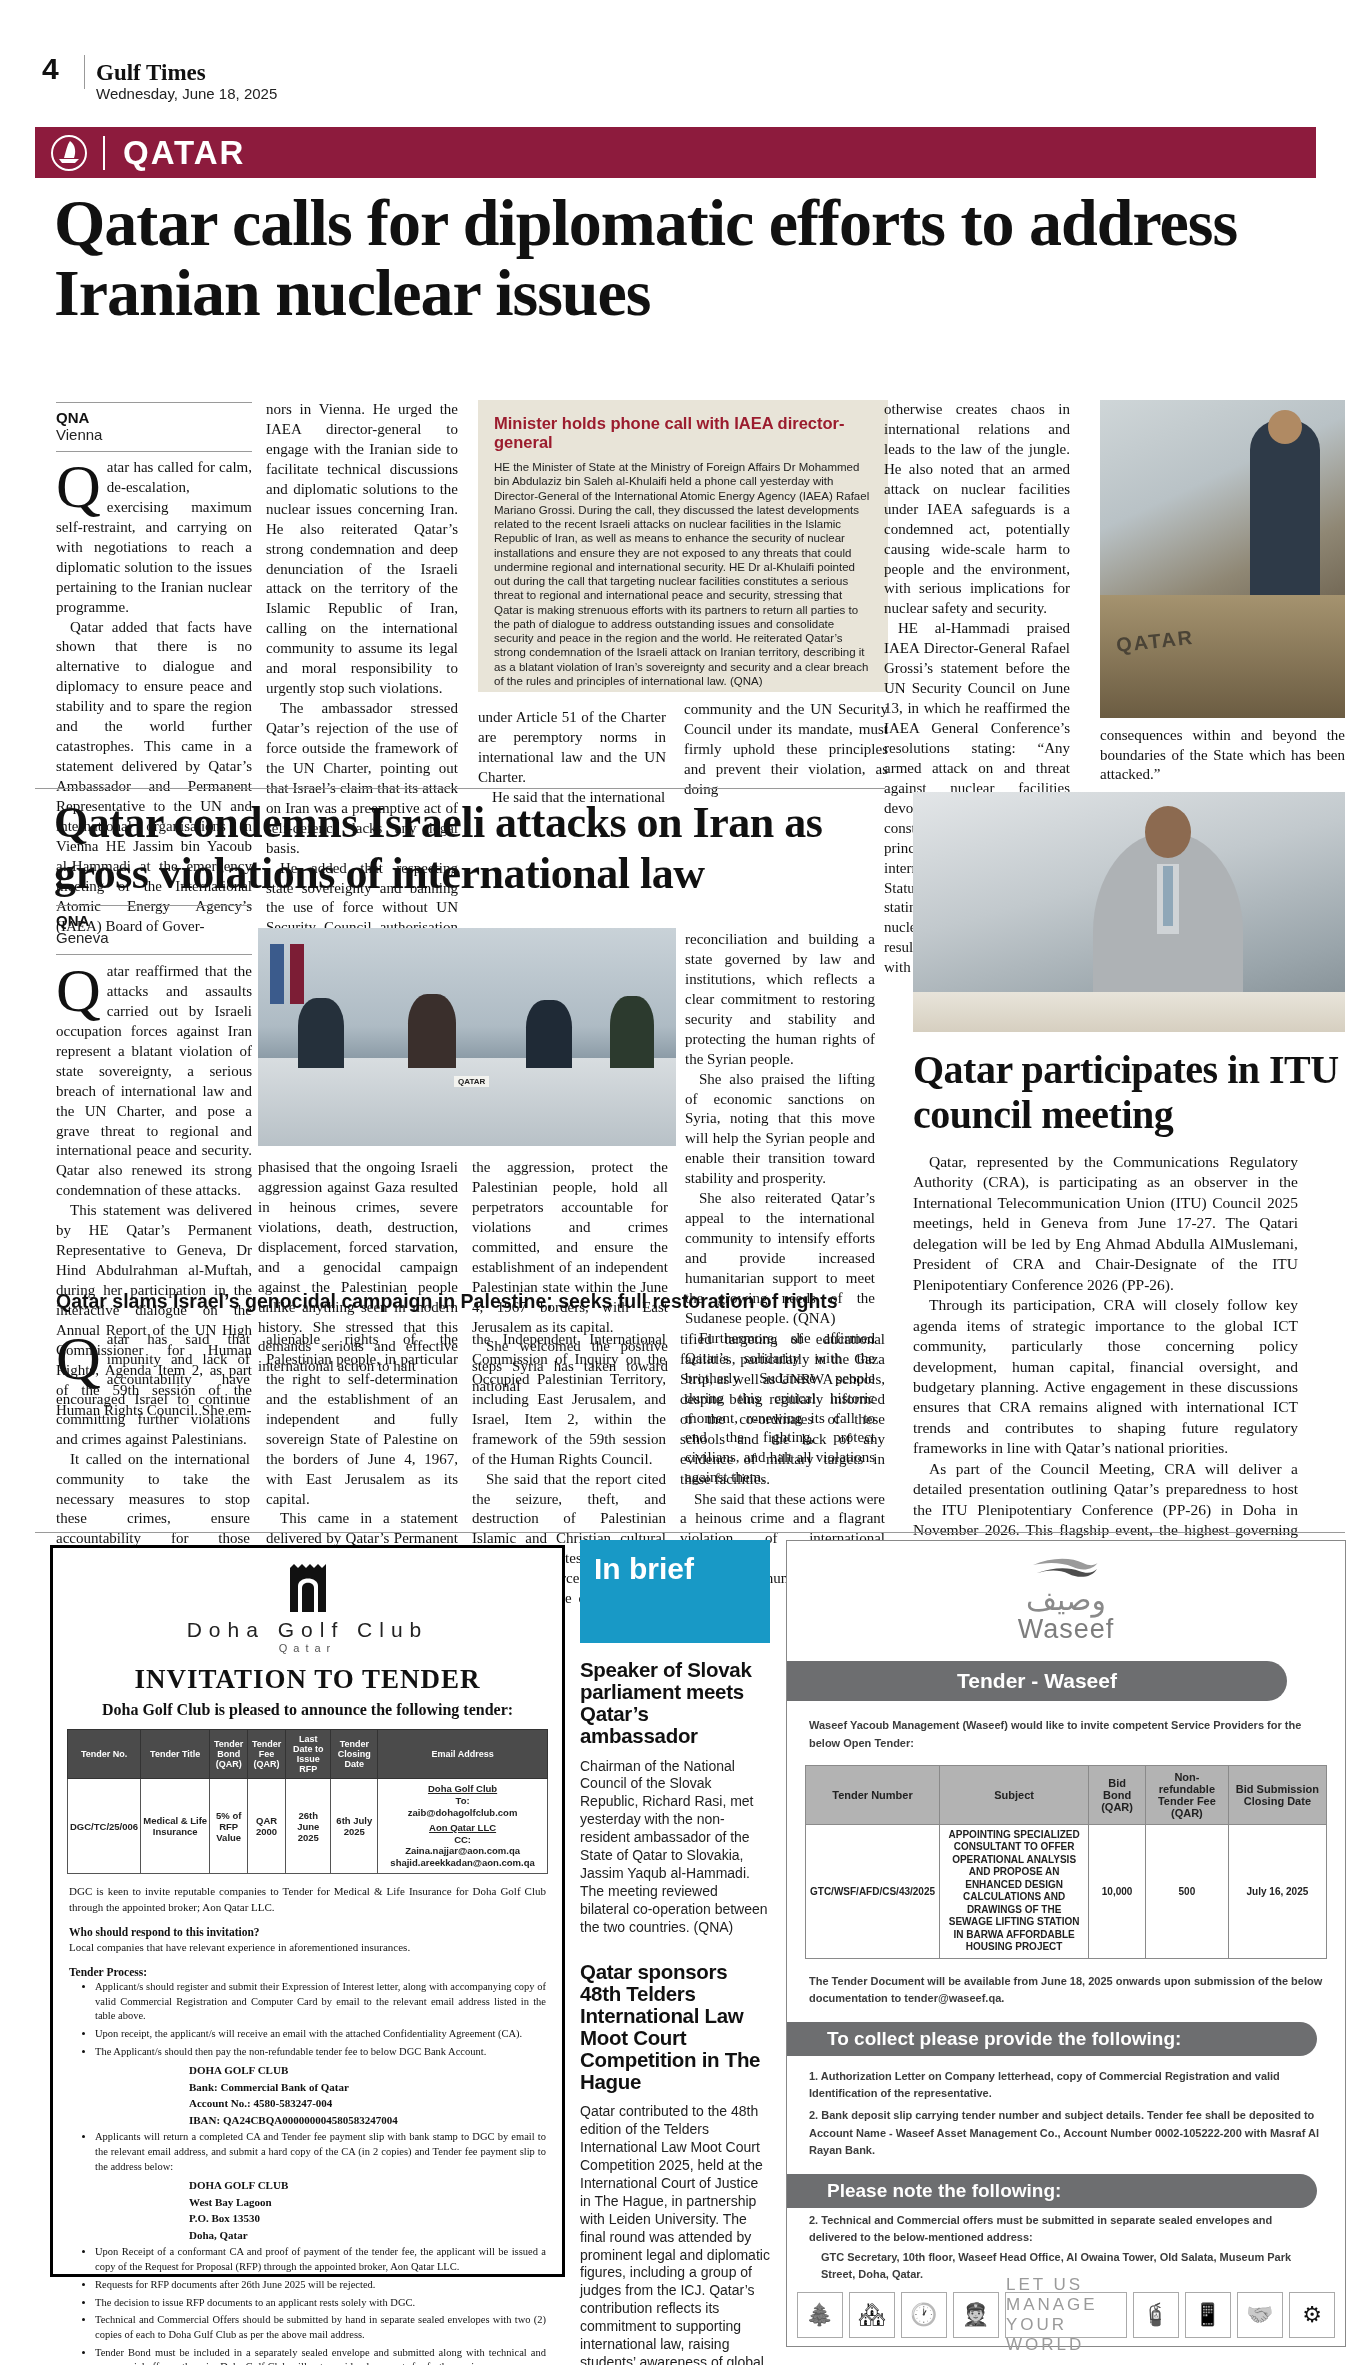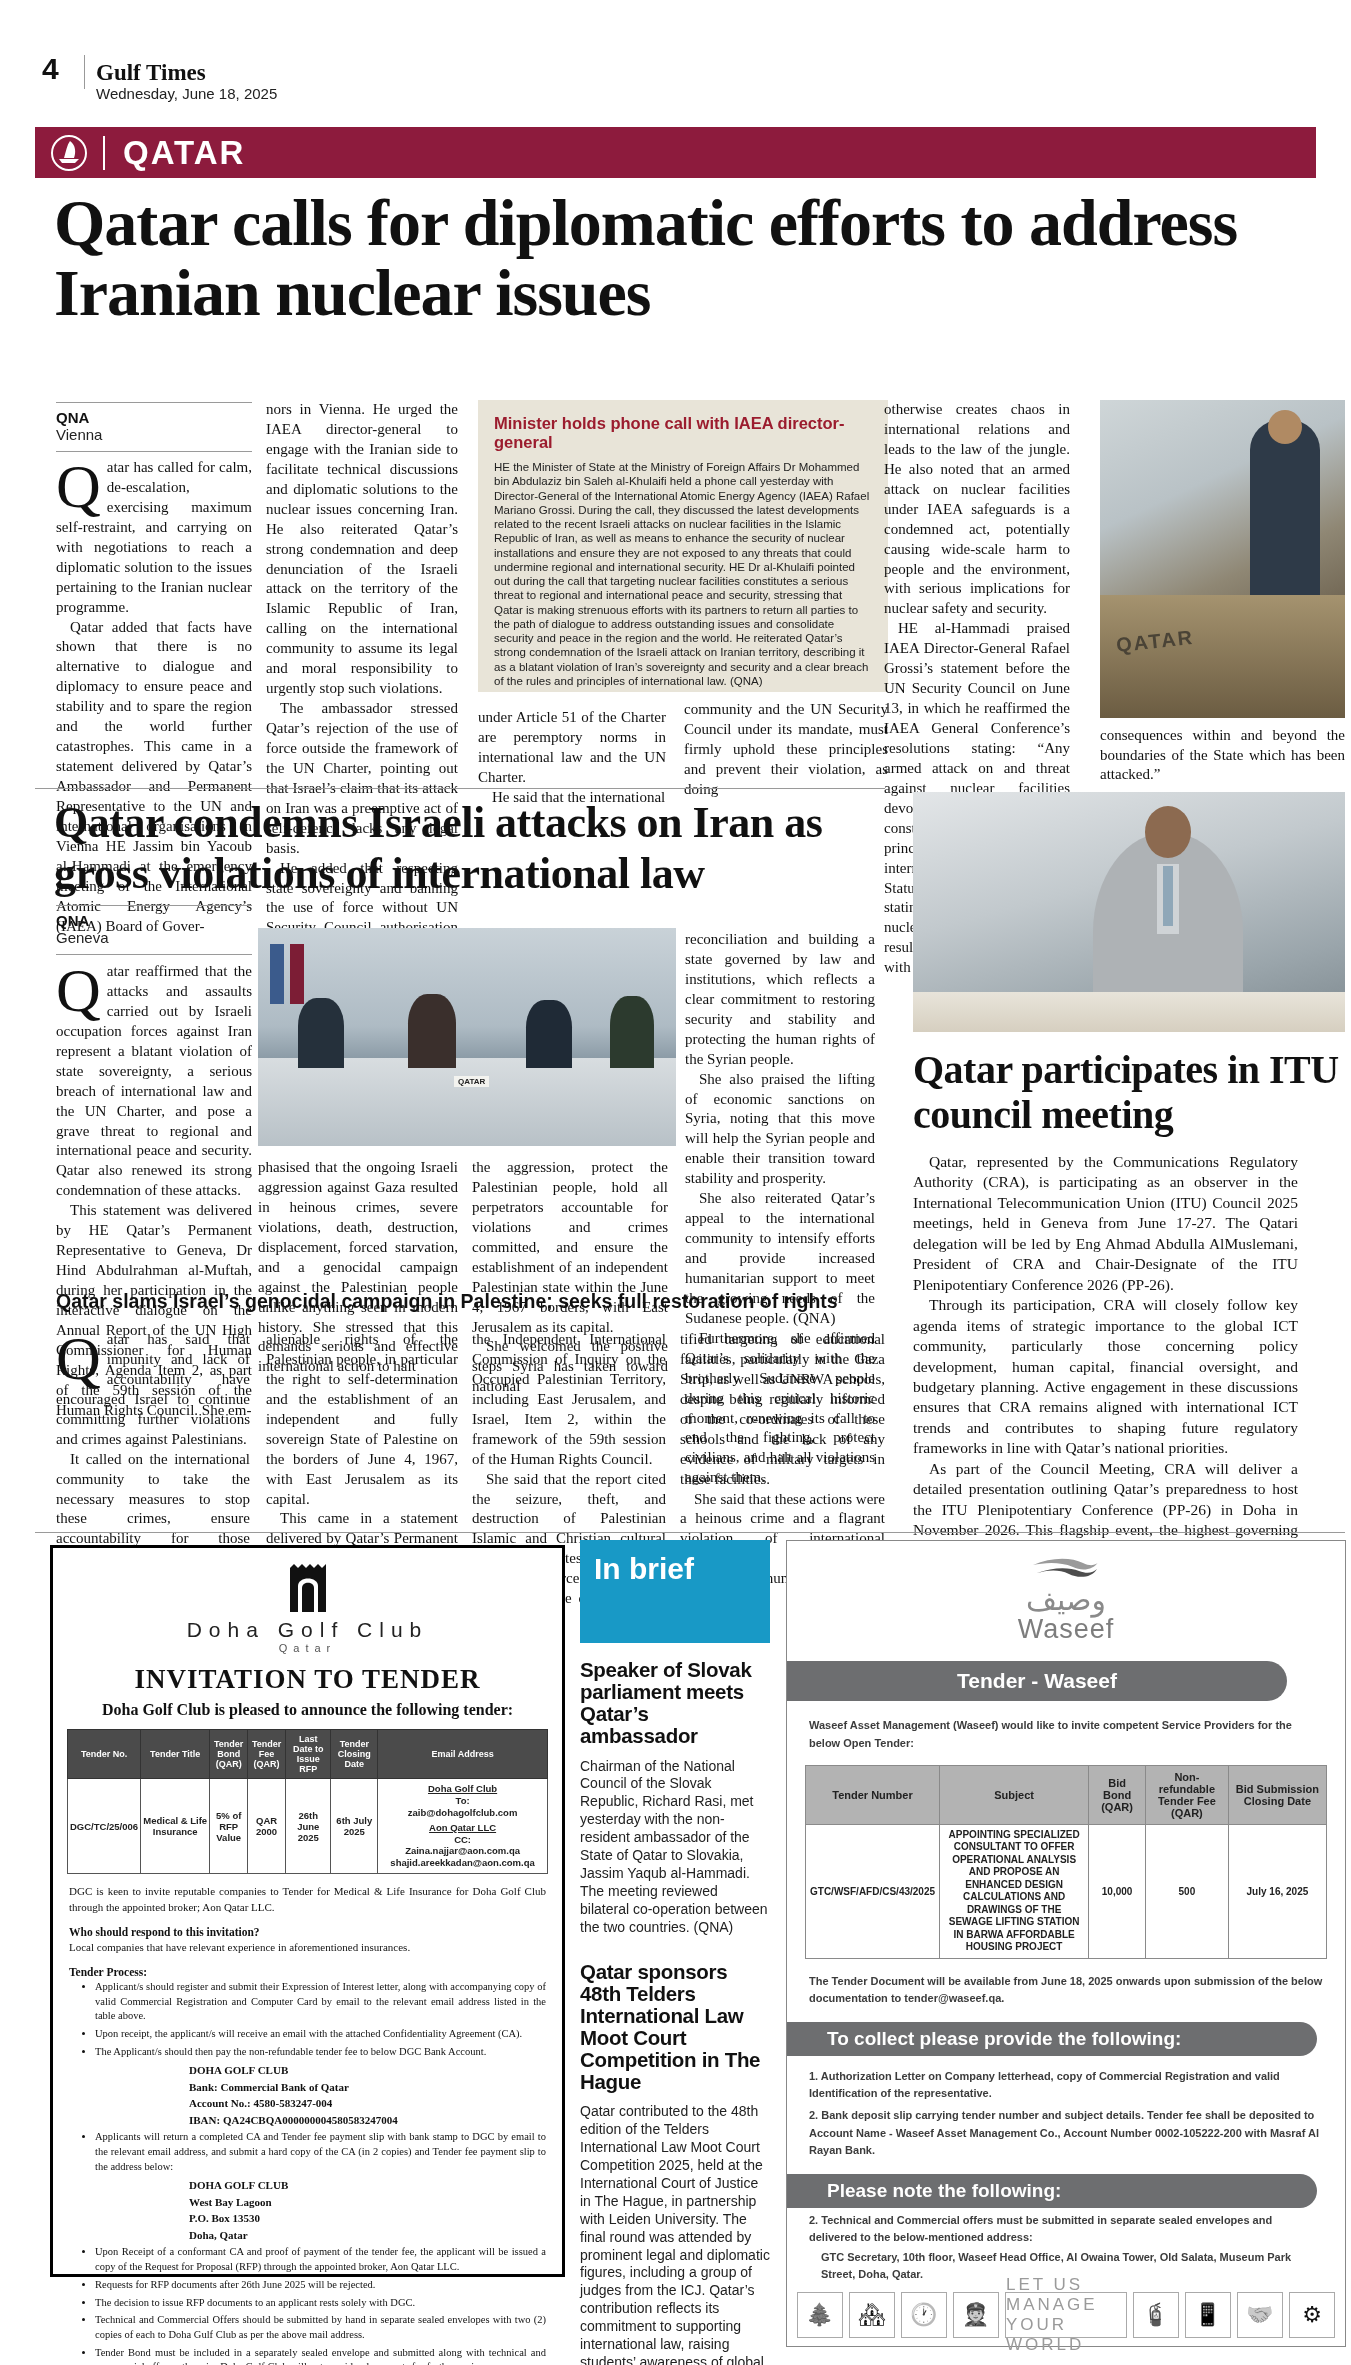--- a/index.html
+++ b/index.html
@@ -336,21 +336,21 @@
           <path d="M2 10 C20 2 40 2 52 8 C60 12 66 10 68 6 C62 16 50 16 42 12 C28 6 12 8 2 10 Z" fill="#9a9a9a"></path>
           <path d="M6 18 C22 12 38 12 48 16 C56 19 62 18 66 14 C60 24 46 23 38 19 C26 13 14 16 6 18 Z" fill="#4d4d4d"></path>
         </svg>
       </span>
       <div class="wlogo-ar">وصيف</div>
       <div class="wlogo-en">Waseef</div>
     </div>
 
     <div class="wpill" style="margin-top:18px;width:500px;height:40px;justify-content:center;font-size:21px;">Tender - Waseef</div>
 
-    <div class="wtext" style="margin:16px 22px 0 22px;">Waseef Asset Management (Waseef) would like to invite competent Service Providers for the below Open Tender:</div>
+    <div class="wtext" style="margin:16px 22px 0 22px;">Waseef Yacoub Management (Waseef) would like to invite competent Service Providers for the below Open Tender:</div>
 
     <div style="margin:12px 18px 0 18px;">
       <table class="wtab">
         <tbody>
             <tr>
           <th style="width:25%;">Tender Number</th>
           <th style="width:29%;">Subject</th>
           <th style="width:11%;">Bid Bond (QAR)</th>
           <th style="width:16%;">Non-refundable Tender Fee (QAR)</th>
           <th style="width:19%;">Bid Submission Closing Date</th>

